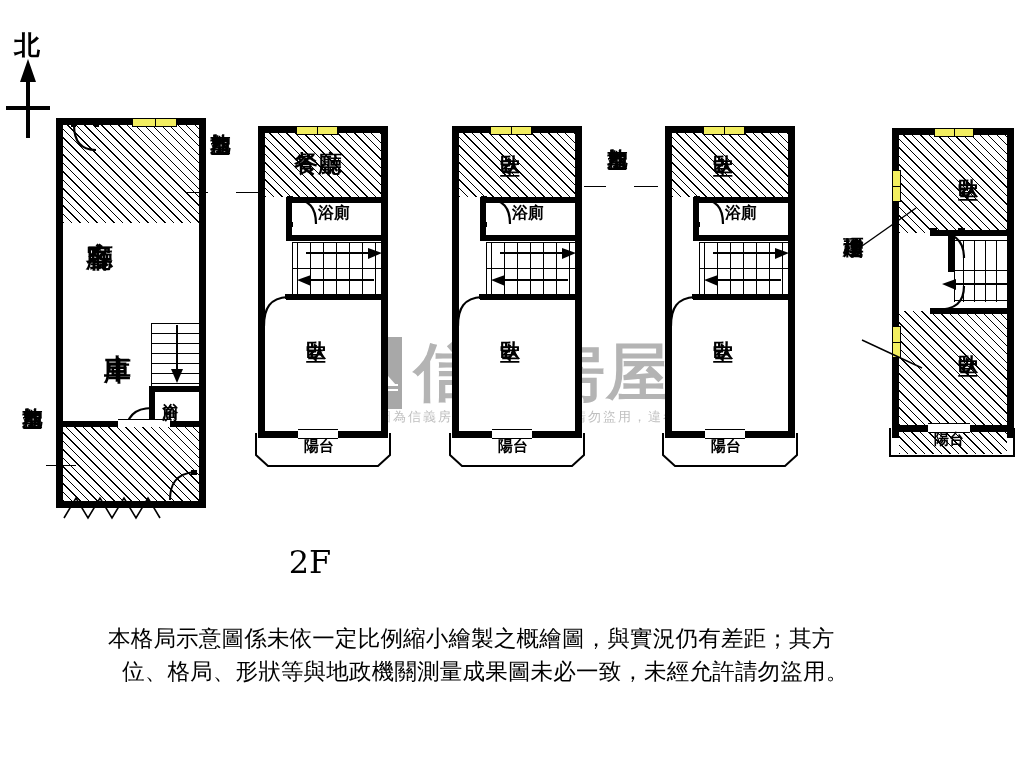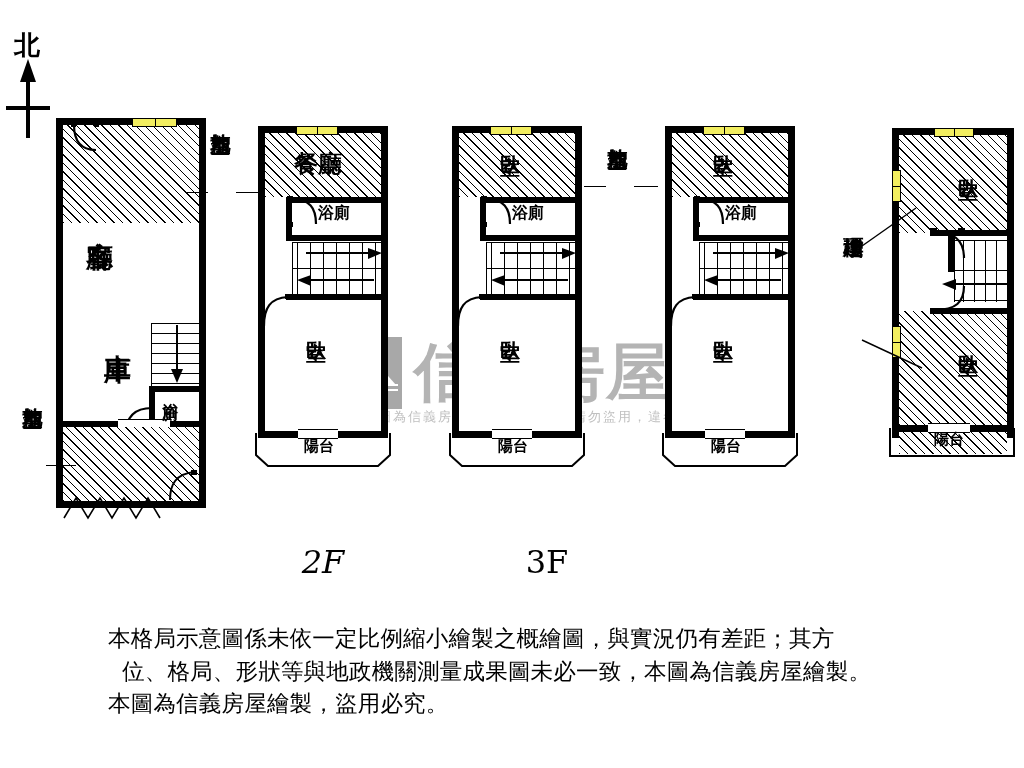--- a/index.html
+++ b/index.html
@@ -540,22 +540,20 @@
   </div>
 
   <div class="annot" style="left:843px; top:222px;">頂樓增建</div>
   <svg class="leader-d" style="left:860px; top:200px; width:60px; height:60px;">
     <line x1="2" y1="46" x2="56" y2="8" stroke="#000" stroke-width="1.4"></line>
   </svg>
   <svg class="leader-d" style="left:860px; top:330px; width:70px; height:50px;">
     <line x1="2" y1="10" x2="62" y2="38" stroke="#000" stroke-width="1.4"></line>
   </svg>
 
-  <div class="floor-cap" style="left:278px; top:543px; width:90px;font-style:italic;">2F</div>
-  <div class="floor-cap" style="left:502px; top:543px; width:90px;">3F</div>
+  <div class="floor-cap" style="left:265px; top:543px; width:90px;">2F</div>
 
   <div id="disclaimer">
     <div>本格局示意圖係未依一定比例縮小繪製之概繪圖，與實況仍有差距；其方</div>
-    <div style="text-indent:14px;">位、格局、形狀等與地政機關測量成果圖未必一致，本圖為信義房屋繪製。</div>
-    <div>本圖為信義房屋繪製，盜用必究。</div>
+    <div style="text-indent:14px;">位、格局、形狀等與地政機關測量成果圖未必一致，未經允許請勿盜用。</div>
   </div>
 
 </div>
 
 </body></html>

